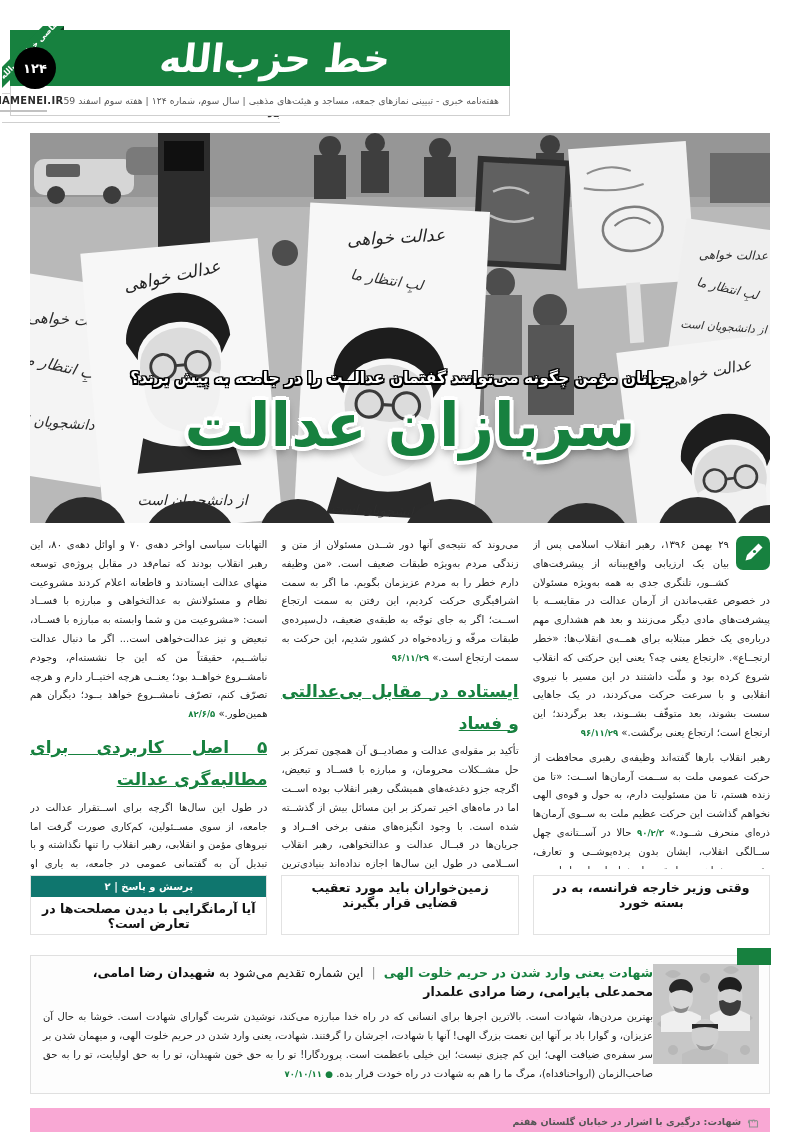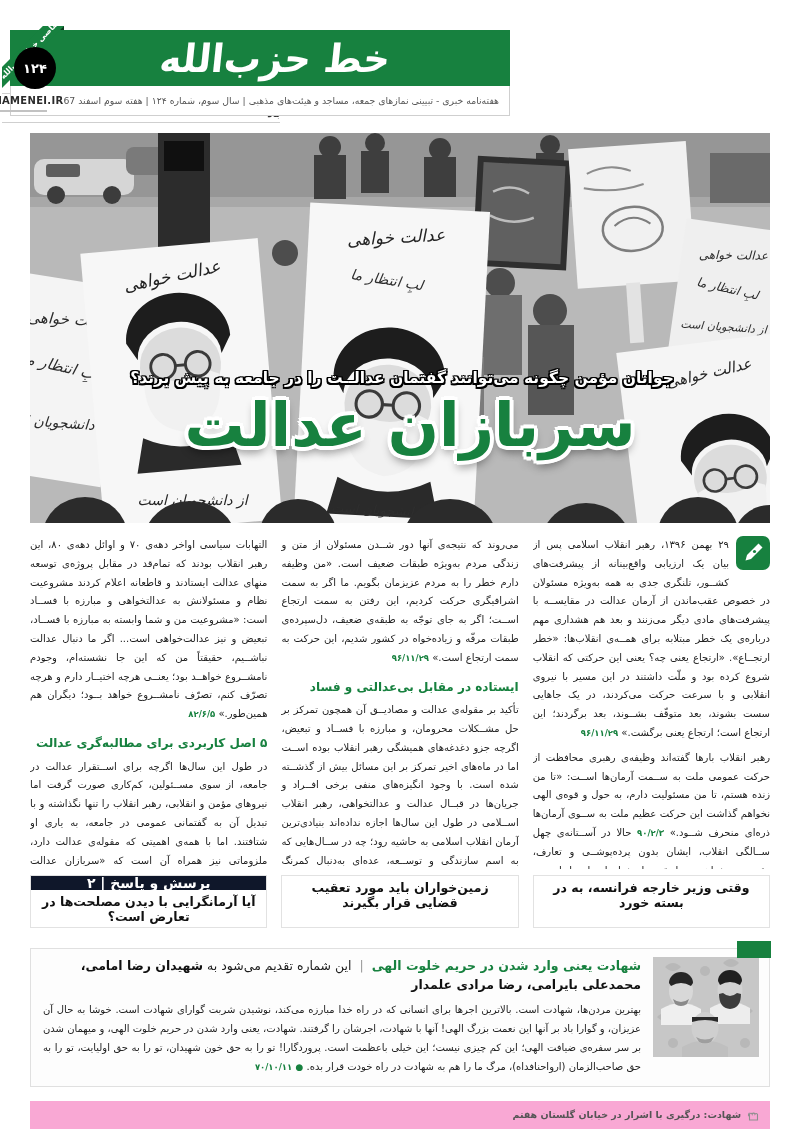--- a/index.html
+++ b/index.html
@@ -33,30 +33,30 @@
     text-shadow:-1.5px -1.5px 0 #000, 1.5px -1.5px 0 #000, -1.5px 1.5px 0 #000, 1.5px 1.5px 0 #000, 0 -1.5px 0 #000, 0 1.5px 0 #000, -1.5px 0 0 #000, 1.5px 0 0 #000; }
   .hero-title { position:absolute; top:256px; right:0; left:20px; text-align:center; color:#17813f; font-size:60px; font-weight:bold; line-height:1.2; z-index:5;
     text-shadow:-3px -3px 0 #fff, 3px -3px 0 #fff, -3px 3px 0 #fff, 3px 3px 0 #fff, 0 -4px 0 #fff, 0 4px 0 #fff, -4px 0 0 #fff, 4px 0 0 #fff, 0 6px 10px rgba(0,0,0,.45); }
 
   
   .article { margin:13px 30px 0; display:flex; gap:14px; height:333px; overflow:hidden; }
   .col { width:237.3px; font-size:10px; line-height:1.88; text-align:justify; color:#222; overflow:hidden; }
   .col p { margin-bottom:6px; }
   .pen-float { float:right; margin-left:7px; margin-bottom:3px; }
   .date { color:#17813f; font-size:8.5px; font-weight:bold; white-space:nowrap; }
-  .subhead { color:#17813f; font-weight:bold; font-size:12px; margin:8px 0 3px; }
+  .subhead { color:#17813f; font-weight:bold; font-size:17px; margin:8px 0 3px;text-decoration:underline; }
 
   
   .teasers { margin:6px 30px 0; display:flex; gap:14px; }
   .teaser { width:237.3px; border:1px solid #e2e2e2; background:#fff; }
-  .teaser-bar { height:14px; background:#0f172a; color:#fff; font-size:14px; font-weight:bold; display:flex; align-items:center; justify-content:center; }
+  .teaser-bar { height:21px; background:#0f766e; color:#fff; font-size:10px; font-weight:bold; display:flex; align-items:center; justify-content:center; }
   .teaser-title { height:37px; display:flex; align-items:center; justify-content:center; font-size:12.5px; font-weight:bold; color:#111; padding:0 6px; text-align:center; }
 
   
-  .martyrs { position:relative; margin:20px 30px 0; border:1px solid #e0e0e0; background:#fdfdfd; padding:8px 10px 10px 12px; display:flex; gap:12px; min-height:110px; }
+  .martyrs { position:relative; margin:20px 30px 0; border:1px solid #e0e0e0; background:#fdfdfd; padding:8px 10px 10px 12px; display:flex; min-height:110px; }
   .martyr-flag { position:absolute; top:-8px; left:auto; right:-2px; width:34px; height:17px; background:#17813f; }
   .martyr-photo { flex:0 0 106px; }
   .martyr-text { flex:1; }
   .martyr-head { font-size:12.5px; margin-bottom:5px; line-height:1.5; }
   .martyr-head .g { color:#17813f; font-weight:bold; }
   .martyr-head .sep { color:#999; padding:0 4px; font-weight:normal; }
   .martyr-head .n { font-weight:bold; color:#111; }
   .martyr-body { font-size:10px; line-height:1.9; text-align:justify; color:#222; }
   .dot { color:#17813f; font-size:9px; }
 
@@ -81,21 +81,21 @@
     </div>
     <div class="milad">میلاد با سعادت حضرت زهرا(س) بر همه مسلمان مبارک باد</div>
   </div>
 
   <div class="header-right">
     <div class="masthead">
       <div class="masthead-logo">خط حزب‌الله</div>
       <div class="issue-badge">۱۲۴</div>
     </div>
     <div class="subtitle-bar">
-      <div class="subtitle-text">هفته‌نامه خبری - تبیینی نمازهای جمعه، مساجد و هیئت‌های مذهبی | سال سوم، شماره ۱۲۴ | هفته سوم اسفند 67</div>
+      <div class="subtitle-text">هفته‌نامه خبری - تبیینی نمازهای جمعه، مساجد و هیئت‌های مذهبی | سال سوم، شماره ۱۲۴ | هفته سوم اسفند 59</div>
       <div class="brand">
 
         <span>
           <span class="brand-name">KHAMENEI.IR</span>
           <span class="brand-sub"></span>
         </span>
       </div>
     </div>
   </div>
 </div>

